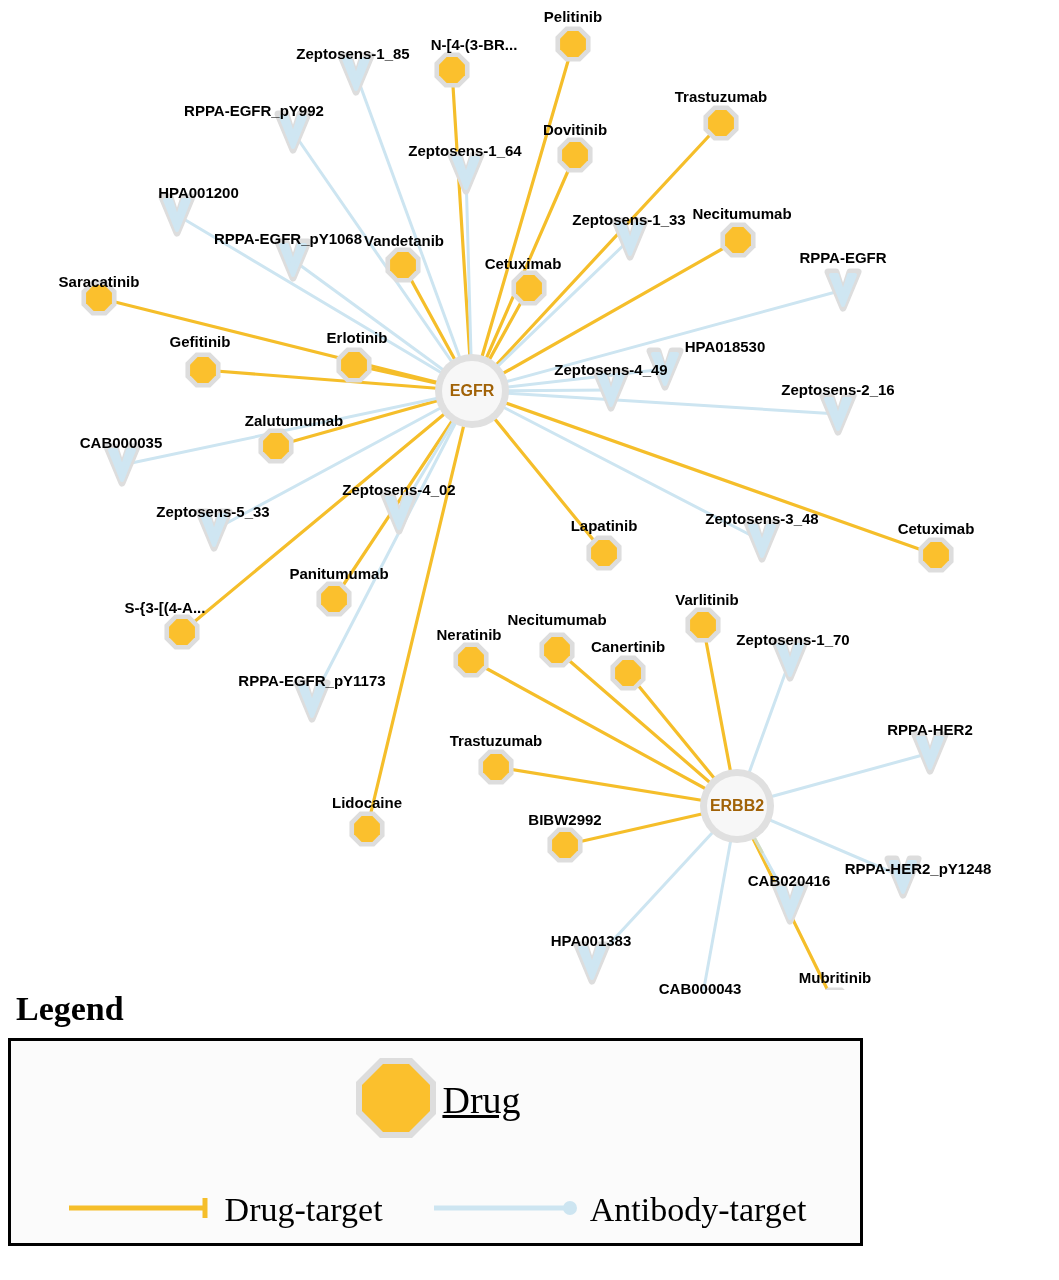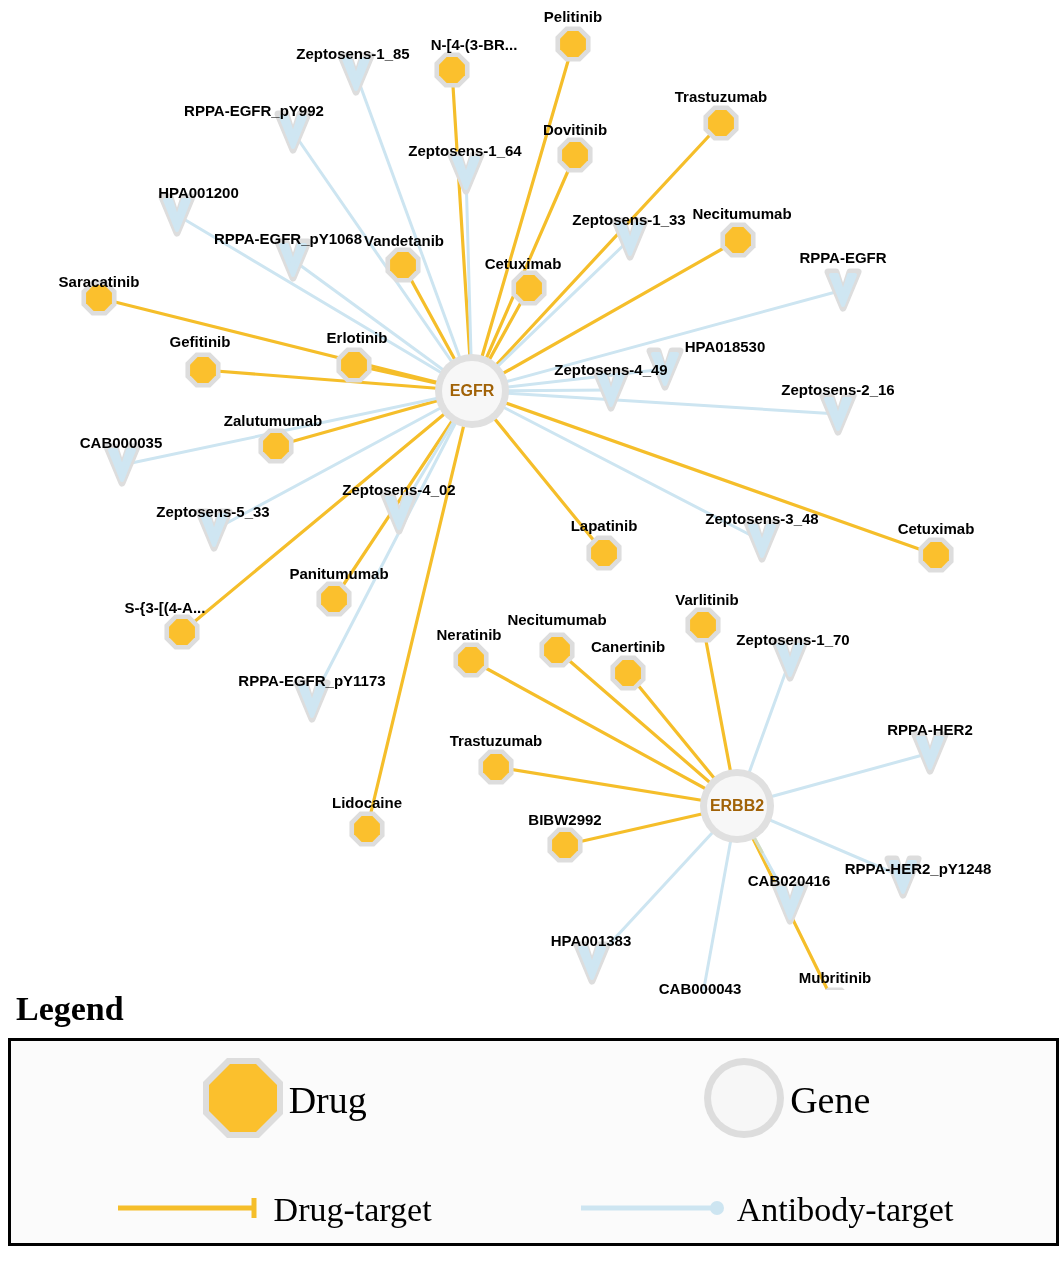--- a/index.html
+++ b/index.html
@@ -37,21 +37,21 @@
     pointer-events: none;
   }
   .gene-label {
     font-size: 16px;
     color: #a16207;
   }
   .legend-wrap {
     position: absolute;
     left: 8px;
     top: 990px;
-    width: 1051px;
+    width: 855px;
   }
   .legend-title {
     font-family: "Liberation Serif", serif;
     font-size: 34px;
     font-weight: bold;
     color: #000000;
     margin: 0 0 10px 8px;
   }
   .legend-box {
     border: 3px solid #000000;
@@ -64,20 +64,21 @@
     display: flex;
     align-items: center;
     justify-content: space-around;
     height: 118px;
     padding: 0 20px;
     box-sizing: border-box;
   }
   .legend-item {
     display: flex;
     align-items: center;
+    text-decoration: underline;
   }
   .legend-item .lbl {
     font-family: "Liberation Serif", serif;
     font-size: 38px;
     color: #000000;
   }
   .legend-row2 {
     display: flex;
     align-items: center;
     justify-content: space-around;
@@ -247,21 +248,21 @@
     <div class="node-label" style="left: 573px; top: 16px;">Pelitinib</div>
     <div class="node-label" style="left: 452px; top: 44px; margin-left: 22px;">N-[4-(3-BR...</div>
     <div class="node-label" style="left: 721px; top: 96px;">Trastuzumab</div>
     <div class="node-label" style="left: 575px; top: 129px;">Dovitinib</div>
     <div class="node-label" style="left: 742px; top: 213px;">Necitumumab</div>
     <div class="node-label" style="left: 404px; top: 240px;">Vandetanib</div>
     <div class="node-label" style="left: 523px; top: 263px;">Cetuximab</div>
     <div class="node-label" style="left: 99px; top: 281px;">Saracatinib</div>
     <div class="node-label" style="left: 200px; top: 341px;">Gefitinib</div>
     <div class="node-label" style="left: 357px; top: 337px;">Erlotinib</div>
-    <div class="node-label" style="left: 273px; top: 420px;">Zalutumumab</div>
+    <div class="node-label" style="left: 294px; top: 420px;">Zalutumumab</div>
     <div class="node-label" style="left: 339px; top: 573px;">Panitumumab</div>
     <div class="node-label" style="left: 165px; top: 607px;">S-{3-[(4-A...</div>
     <div class="node-label" style="left: 604px; top: 525px;">Lapatinib</div>
     <div class="node-label" style="left: 936px; top: 528px;">Cetuximab</div>
     <div class="node-label" style="left: 707px; top: 599px;">Varlitinib</div>
     <div class="node-label" style="left: 557px; top: 619px;">Necitumumab</div>
     <div class="node-label" style="left: 628px; top: 646px;">Canertinib</div>
     <div class="node-label" style="left: 469px; top: 634px;">Neratinib</div>
     <div class="node-label" style="left: 496px; top: 740px;">Trastuzumab</div>
     <div class="node-label" style="left: 367px; top: 802px;">Lidocaine</div>
@@ -298,29 +299,20 @@
     <div class="legend-row1">
       <div class="legend-item">
         <span>
           <svg width="92" height="92" viewBox="0 0 92 92">
             <polygon points="30,6 62,6 86,30 86,62 62,86 30,86 6,62 6,30" fill="#DDDDDD"></polygon>
             <polygon points="33,12 59,12 80,33 80,59 59,80 33,80 12,59 12,33" fill="#FBC02D"></polygon>
           </svg>
         </span>
         <span class="lbl">Drug</span>
       </div>
-      <div class="legend-item">
-        <span>
-          <svg width="92" height="92" viewBox="0 0 92 92">
-            <circle cx="46" cy="46" r="40" fill="#DDDDDD"></circle>
-            <circle cx="46" cy="46" r="33" fill="#F7F7F7"></circle>
-          </svg>
-        </span>
-        <span class="lbl">Gene</span>
-      </div>
     </div>
     <div class="legend-row2">
       <div class="legend-edge-item">
         <span>
           <svg width="150" height="30" viewBox="0 0 150 30">
             <line x1="4" y1="15" x2="140" y2="15" stroke="#F5BE2A" stroke-width="5"></line>
             <line x1="140" y1="5" x2="140" y2="25" stroke="#F5BE2A" stroke-width="5"></line>
           </svg>
         </span>
         <span class="lbl">Drug-target</span>

